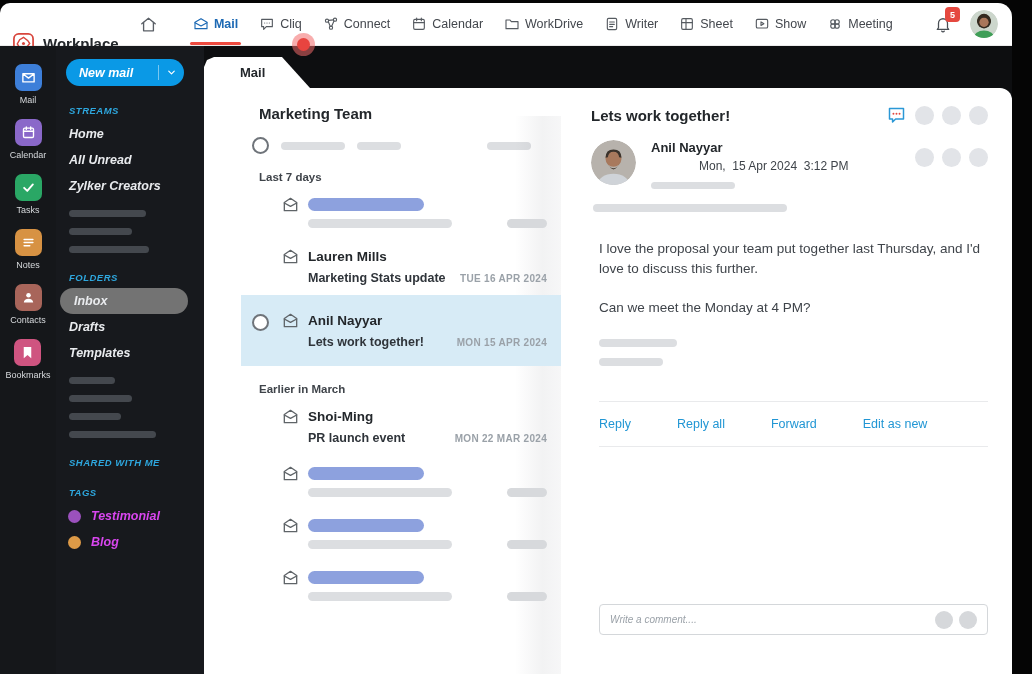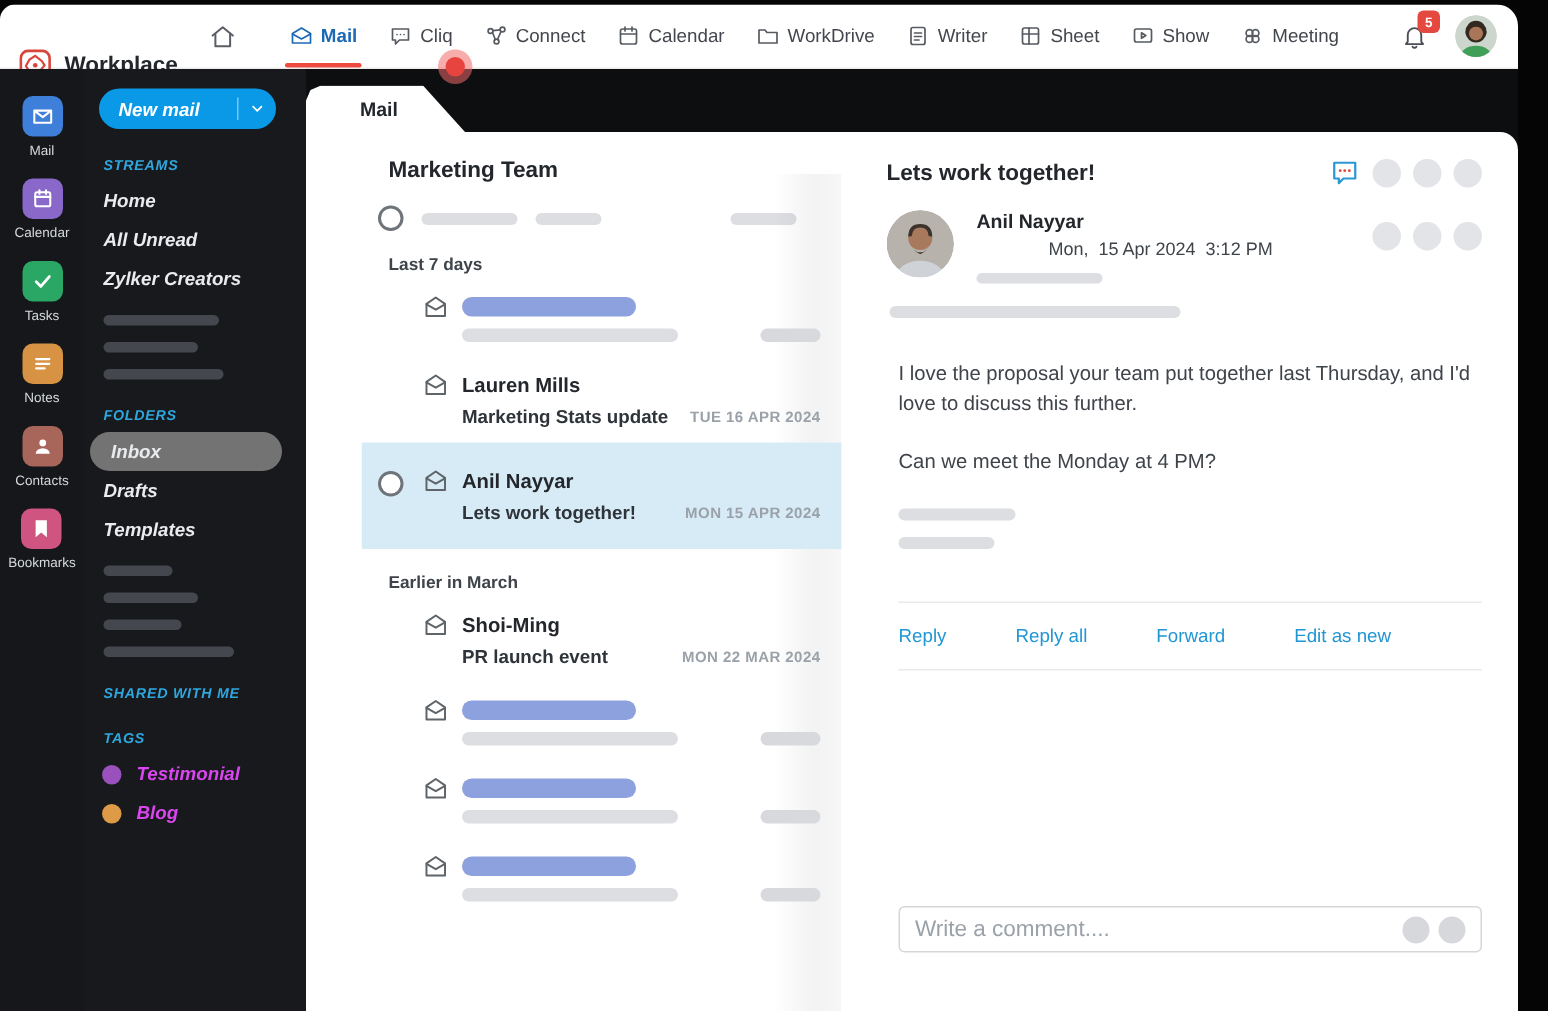--- a/index.html
+++ b/index.html
@@ -105,22 +105,22 @@
   .body p + p { margin-top:18px; }
   .body .wrapme { max-width:408px; }
   .sig { margin:21px 0 0 8px; display:flex; flex-direction:column; gap:11px; }
   .sig .ph { height:8px; }
   .actions { margin:35px 0 0 8px; border-top:1px solid #e9eaec; border-bottom:1px solid #e9eaec;
              padding:15px 0; display:flex; gap:46px; }
   .action-link { font-size:12.5px; color:#2196d4; cursor:pointer; }
   .comment-wrap { margin:auto 0 39px 8px; }
   .comment-box { height:31px; border:1px solid #d4d7da; border-radius:4px; display:flex;
                  align-items:center; padding:0 10px; background:#fff; }
-  .comment-box input { flex:1; border:none; outline:none; font-size:15px; color:#14532d;
-                 font-family:"Liberation Sans", sans-serif; background:transparent; }
+  .comment-box input { flex:1; border:none; outline:none; font-size:10px; color:#14532d;
+                 font-family:"Liberation Sans", sans-serif; background:transparent;font-style:italic; }
   .comment-box input::placeholder { color:#9aa1a8; }
   .cc { width:18px; height:18px; border-radius:50%; background:#d6d8db; margin-left:6px; flex:none; cursor:pointer; }
 
   
   .click-dot { position:absolute; left:292px; top:33px; width:23px; height:23px; border-radius:50%;
                background:rgba(242,106,106,0.55); z-index:60; pointer-events:none; }
   .click-dot::after { content:""; position:absolute; inset:5px; border-radius:50%; background:#e8443f; }
 </style>
 </head>
 <body>

